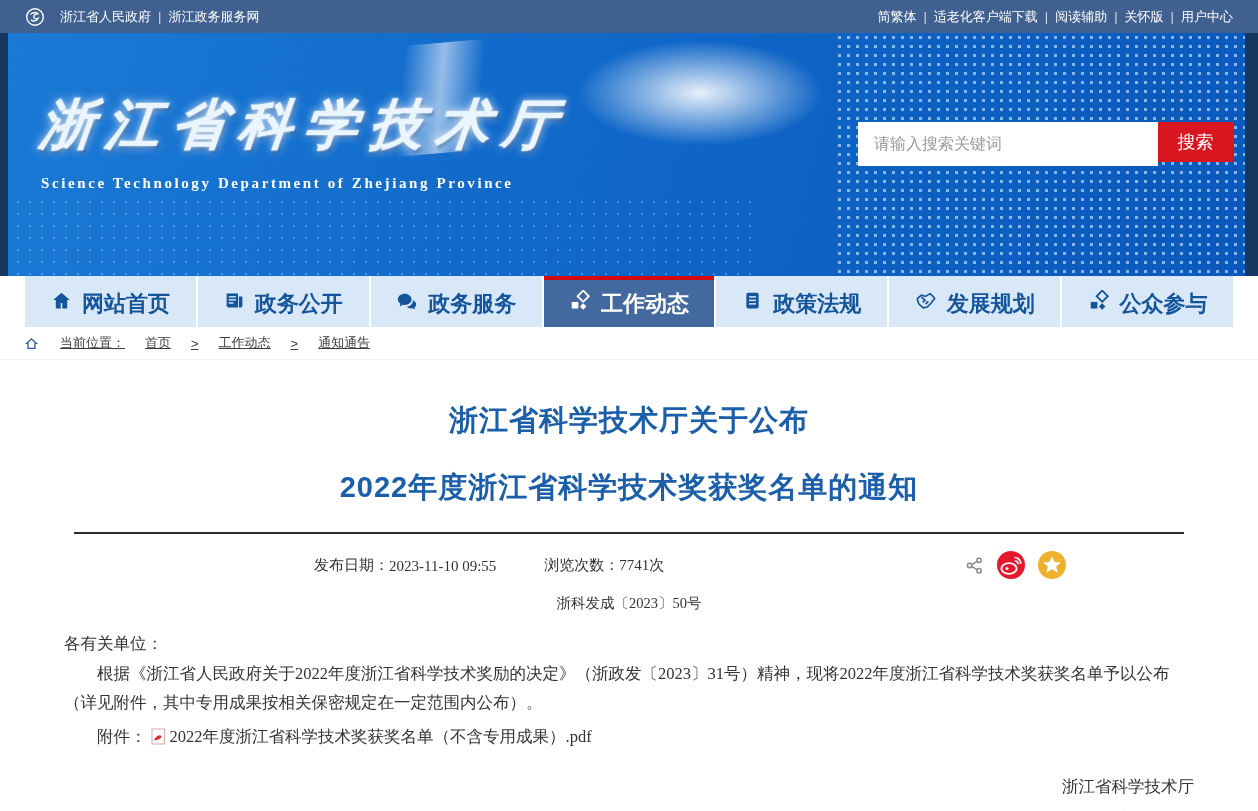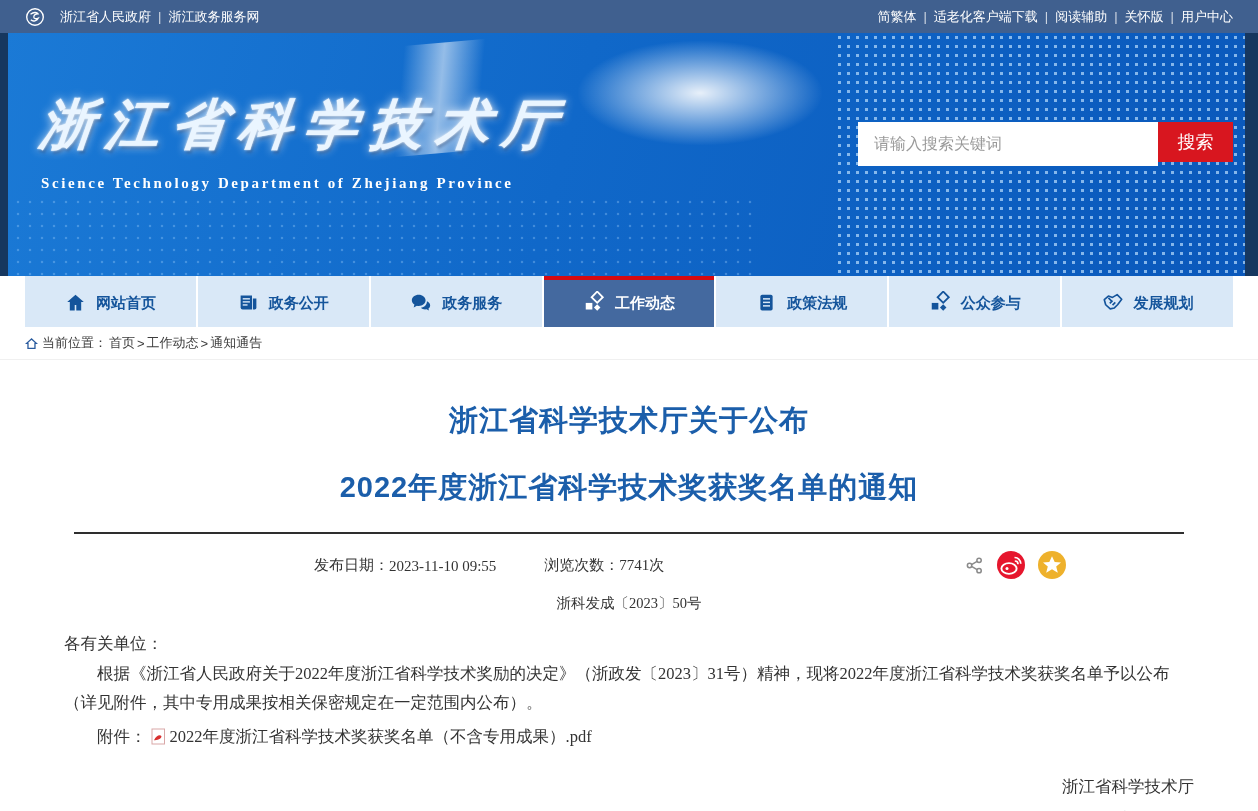--- a/index.html
+++ b/index.html
@@ -64,29 +64,29 @@
   }
   .search input::placeholder { color:#9a9a9a; }
   .search button {
     width:75px; height:40px; border:none; background:#d8161f; color:#fff;
     font-size:18px; cursor:pointer; font-family:"Liberation Sans", sans-serif;
   }
   
   .nav { height:51px; background:#fff; padding:0 25px; display:flex; gap:2px; }
   .nav-item {
     flex:1; display:flex; align-items:center; justify-content:center; gap:10px;
-    background:#d9e8f7; color:#14549b; font-size:15px; font-weight:bold;
+    background:#d9e8f7; color:#14549b; font-size:22px; font-weight:bold;
     cursor:pointer; border-top:4px solid transparent;
   }
   .nav-item svg { flex:none; }
   .nav-item.active { background:#44699f; color:#fff; border-top-color:#d40a11; }
   
   .crumbs {
-    height:33px; display:flex; align-items:center; gap:2px;
-    padding:0 25px; font-size:13px; color:#3d3d3d; border-bottom:1px solid #f0f0f0;
+    height:33px; display:flex; align-items:center; gap:20px;
+    padding:0 25px; font-size:13px; color:#3d3d3d; border-bottom:1px solid #f0f0f0;text-decoration:underline;
   }
   .crumbs a { color:#3d3d3d; text-decoration:none; cursor:pointer; }
   .crumbs .home-ic { display:inline-flex; margin-right:2px; }
   
   .content { width:1130px; margin:0 auto; }
   .a-title {
     text-align:center; color:#1b5eaa; font-weight:bold; font-size:29px;
     letter-spacing:1px;
   }
   .a-title.l1 { margin-top:41px; }
@@ -207,36 +207,36 @@
             <rect x="8" y="7" width="8" height="1.7"></rect>
             <rect x="8" y="11" width="8" height="1.7"></rect>
             <rect x="8" y="15" width="8" height="1.7"></rect>
           </g>
         </svg>
     </span>
     <span>政策法规</span>
   </div>
   <div class="nav-item">
     <span>
+      <svg width="22" height="22" viewBox="0 0 24 24" fill="none" stroke="currentColor" stroke-width="1.8" stroke-linejoin="round">
+          <path d="M2.5 9.5 7 5.5l4.5 1.5L16.5 4 21.5 9l-4.5 6-3.5 3.5-4.5 1-5-4.5z"></path>
+          <path d="M8.5 13.5l3-3M11.5 15.5l3-3M7 7.5l3.5 3.5"></path>
+        </svg>
+    </span>
+    <span>发展规划</span>
+  </div>
+  <div class="nav-item">
+    <span>
       <svg width="22" height="22" viewBox="0 0 24 24">
           <rect x="11.2" y="2.4" width="8.6" height="8.6" transform="rotate(45 15.5 6.7)" fill="none" stroke="currentColor" stroke-width="2"></rect>
           <rect x="3" y="13" width="7.2" height="7.2" fill="currentColor"></rect>
           <rect x="13" y="15.5" width="5" height="5" transform="rotate(45 15.5 18)" fill="currentColor"></rect>
         </svg>
     </span>
     <span>公众参与</span>
-  </div>
-  <div class="nav-item">
-    <span>
-      <svg width="22" height="22" viewBox="0 0 24 24" fill="none" stroke="currentColor" stroke-width="1.8" stroke-linejoin="round">
-          <path d="M2.5 9.5 7 5.5l4.5 1.5L16.5 4 21.5 9l-4.5 6-3.5 3.5-4.5 1-5-4.5z"></path>
-          <path d="M8.5 13.5l3-3M11.5 15.5l3-3M7 7.5l3.5 3.5"></path>
-        </svg>
-    </span>
-    <span>发展规划</span>
   </div>
 </div>
 
 <div class="crumbs">
   <span class="home-ic">
     <svg width="13" height="13" viewBox="0 0 24 24" fill="none" stroke="#2a5b9e" stroke-width="2.4">
         <path d="M12 3.5 2.8 11.8h2.7V21h12.9v-9.2h2.8L12 3.5z"></path>
       </svg>
   </span>
   <span>当前位置：</span>

